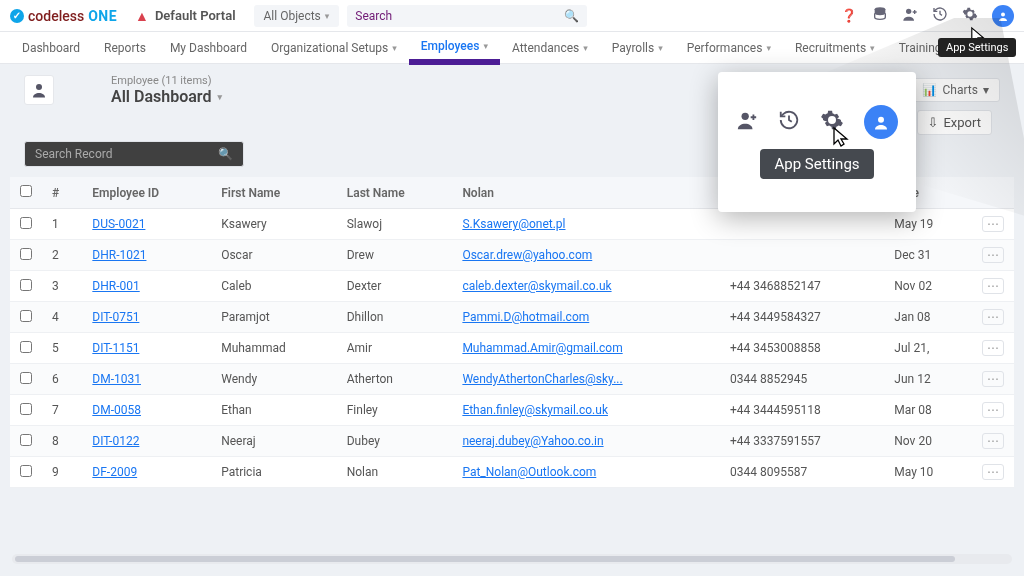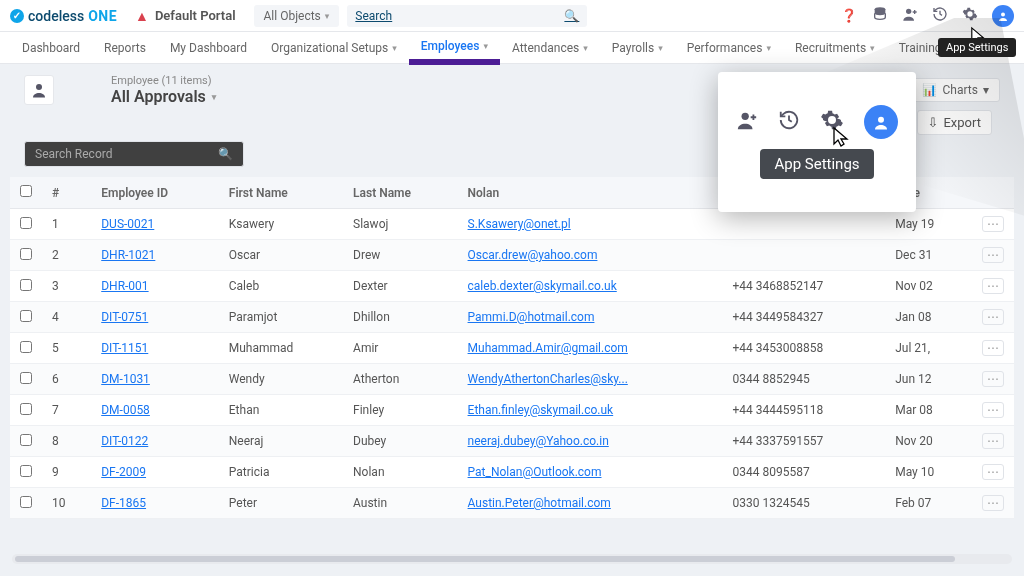--- a/index.html
+++ b/index.html
@@ -1,25 +1,25 @@
 <!DOCTYPE html>
 <html><head>
 <meta charset="utf-8">
 <style>
   * { box-sizing: border-box; margin: 0; padding: 0; }
   body { font-family: -apple-system, BlinkMacSystemFont, "Segoe UI", Roboto, sans-serif; font-size: 13px; color: #555; background: #eef1f5; width: 1024px; height: 576px; overflow: hidden; }
   .topbar { display: flex; align-items: center; background: #fff; height: 32px; padding: 0 10px; border-bottom: 1px solid #e5e7eb; position: relative; }
   .logo { display: flex; align-items: center; gap: 4px; font-weight: 500; }
   .logo-mark { width: 14px; height: 14px; border-radius: 50%; background: #0ea5e9; color: #fff; display: flex; align-items: center; justify-content: center; font-size: 10px; font-weight: bold; }
-  .logo-text1 { color: #0c4a6e; font-size: 14px; }
+  .logo-text1 { color: #7f1d1d; font-size: 14px; }
   .logo-text2 { color: #0ea5e9; font-weight: 700; font-size: 14px; letter-spacing: 0.5px; }
   .portal { margin-left: 18px; display: flex; align-items: center; gap: 6px; font-weight: 600; color: #555; }
   .portal-icon { color: #d9414e; font-size: 14px; }
   .obj-dd { margin-left: 18px; background: #f3f5f8; border-radius: 3px; padding: 4px 10px; font-size: 12px; color: #666; display: flex; align-items: center; gap: 4px; }
-  .search-box { margin-left: 8px; background: #f3f5f8; border-radius: 3px; padding: 4px 8px; font-size: 12px; color: #0c4a6e; width: 240px; display: flex; align-items: center; justify-content: space-between; text-decoration: underline; }
+  .search-box { margin-left: 8px; background: #f3f5f8; border-radius: 3px; padding: 4px 8px; font-size: 12px; color: #701a75; width: 240px; display: flex; align-items: center; justify-content: space-between; }
   .top-icons { margin-left: auto; display: flex; align-items: center; gap: 14px; color: #667; }
   .top-icon { cursor: pointer; }
   .avatar { width: 22px; height: 22px; border-radius: 50%; background: #3b82f6; color: #fff; display: flex; align-items: center; justify-content: center; }
   .navtabs { display: flex; align-items: center; background: #fff; border-bottom: 1px solid #e5e7eb; padding: 0 10px; height: 32px; font-size: 12px; color: #666; }
   .navtab { padding: 8px 12px; display: flex; align-items: center; gap: 4px; cursor: pointer; }
   .navtab.active { color: #1976f2; border-bottom: 6px solid #4c1d95; padding-bottom: 6px; font-weight: 500; }
   .caret { font-size: 9px; color: #999; }
   .page-head { display: flex; align-items: center; padding: 10px 24px 4px 24px; gap: 45px; }
   .pp-icon { width: 30px; height: 30px; display: flex; align-items: center; justify-content: center; background: #fff; border: 1px solid #e5e7eb; border-radius: 3px; margin-right: 12px; }
   .pp-top { font-size: 11px; color: #888; }
@@ -143,21 +143,21 @@
 <div class="page-head">
   <div class="pp-icon">
     <svg width="18" height="18" viewBox="0 0 24 24" fill="#556">
         <circle cx="12" cy="8" r="4"></circle>
         <path d="M4 22c0-4 4-6 8-6s8 2 8 6"></path>
       </svg>
   </div>
   <div>
     <div class="pp-top">Employee (11 items)</div>
     <div class="pp-title">
-      <span>All Approvals</span>
+      <span>All Dashboard</span>
       <span class="caret">▾</span>
     </div>
   </div>
   <div class="head-right">
     <div class="hbtn">▦ <span>Show As</span> ▾</div>
     <div class="hbtn primary">
         <span>+ New</span>
       </div>
     <div class="hbtn">📊 <span>Charts</span> ▾</div>
   </div>
@@ -279,31 +279,20 @@
           <td><input type="checkbox" class="cb" style=""></td>
           <td>9</td>
           <td><a>DF-2009</a></td>
           <td>Patricia</td>
           <td>Nolan</td>
           <td><a>Pat_Nolan@Outlook.com</a></td>
           <td>0344 8095587</td>
           <td>May 10</td>
           <td class="menu-cell"><span class="menu-dots">⋯</span></td>
         </tr>
-        <tr>
-          <td><input type="checkbox" class="cb" style=""></td>
-          <td>10</td>
-          <td><a>DF-1865</a></td>
-          <td>Peter</td>
-          <td>Austin</td>
-          <td><a>Austin.Peter@hotmail.com</a></td>
-          <td>0330 1324545</td>
-          <td>Feb 07</td>
-          <td class="menu-cell"><span class="menu-dots">⋯</span></td>
-        </tr>
       </tbody>
   </table>
 </div>
 
 <div class="beam"></div>
 
 <div class="callout">
   <div class="callout-row">
     <span class="ci">
       <svg width="22" height="22" viewBox="0 0 24 24" fill="#556">

